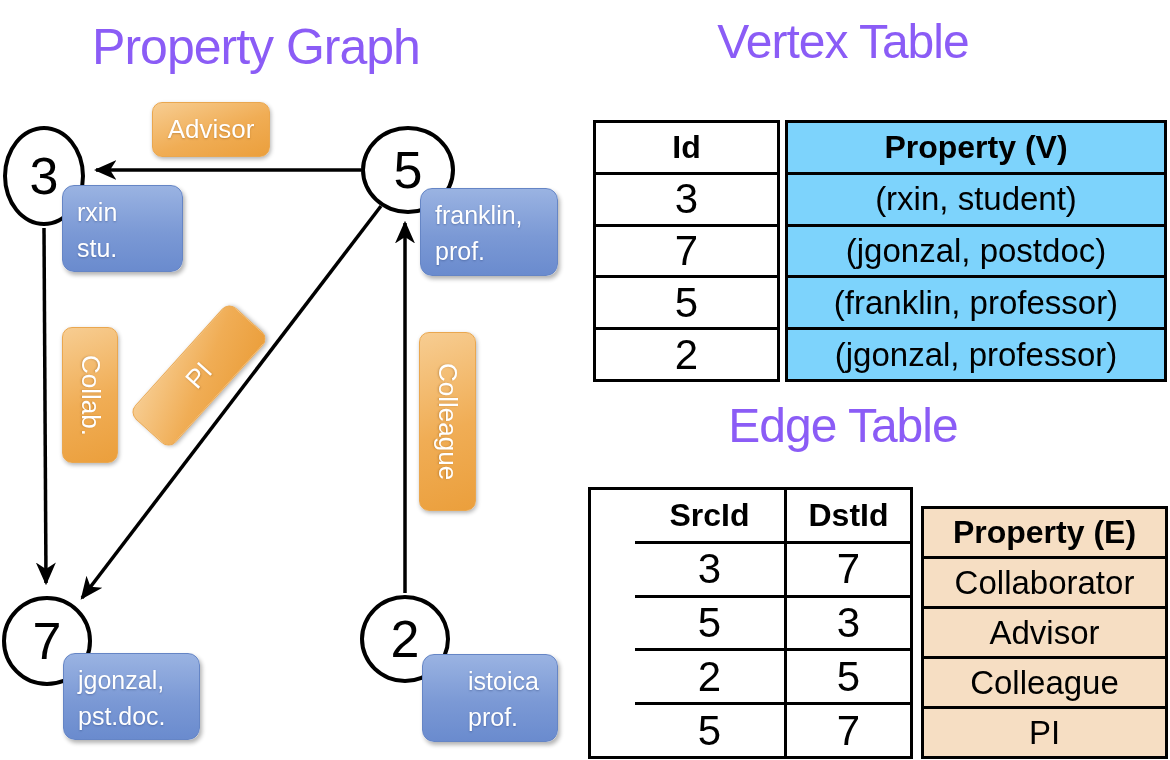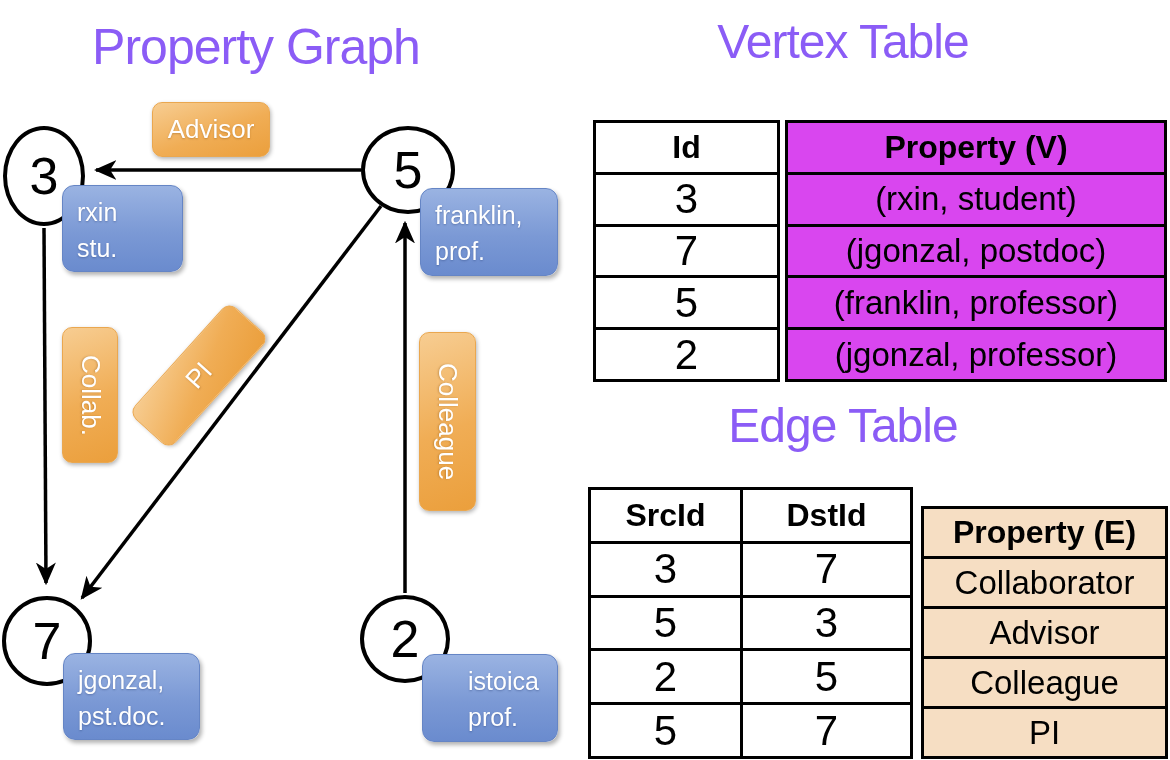--- a/index.html
+++ b/index.html
@@ -33,23 +33,23 @@
   
   .tbl{position:absolute;display:flex;z-index:2;}
   .tcol{box-sizing:border-box;border:3px solid #000;display:flex;flex-direction:column;}
   .tcol .cell{flex:1;display:flex;align-items:center;justify-content:center;
               white-space:nowrap;}
   .tcol .cell + .cell{border-top:3px solid #000;}
   .hdr{font-weight:bold;font-size:32px;}
   .num{font-size:42px;}
   .prp{font-size:33px;}
   .gap{width:5px;}
-  .bluecol{background:#d946ef;justify-content:flex-end;}
+  .bluecol{background:#7dd3fc;justify-content:flex-end;}
   .tancol{background:#f6dec3;margin-top:19px;}
-  .pair{display:flex;box-sizing:border-box;border:3px solid #000;}
+  .pair{display:flex;box-sizing:border-box;border:3px solid #000;padding-left:44px;}
   .pair .sub{display:flex;flex-direction:column;flex:1;}
   .pair .sub + .sub{border-left:3px solid #000;}
   .pair .sub .cell{flex:1;display:flex;align-items:center;justify-content:center;}
   .pair .sub .cell + .cell{border-top:3px solid #000;}
 
   svg.edges{position:absolute;left:0;top:0;z-index:1;pointer-events:none;}
 </style>
 </head>
 <body>
 

